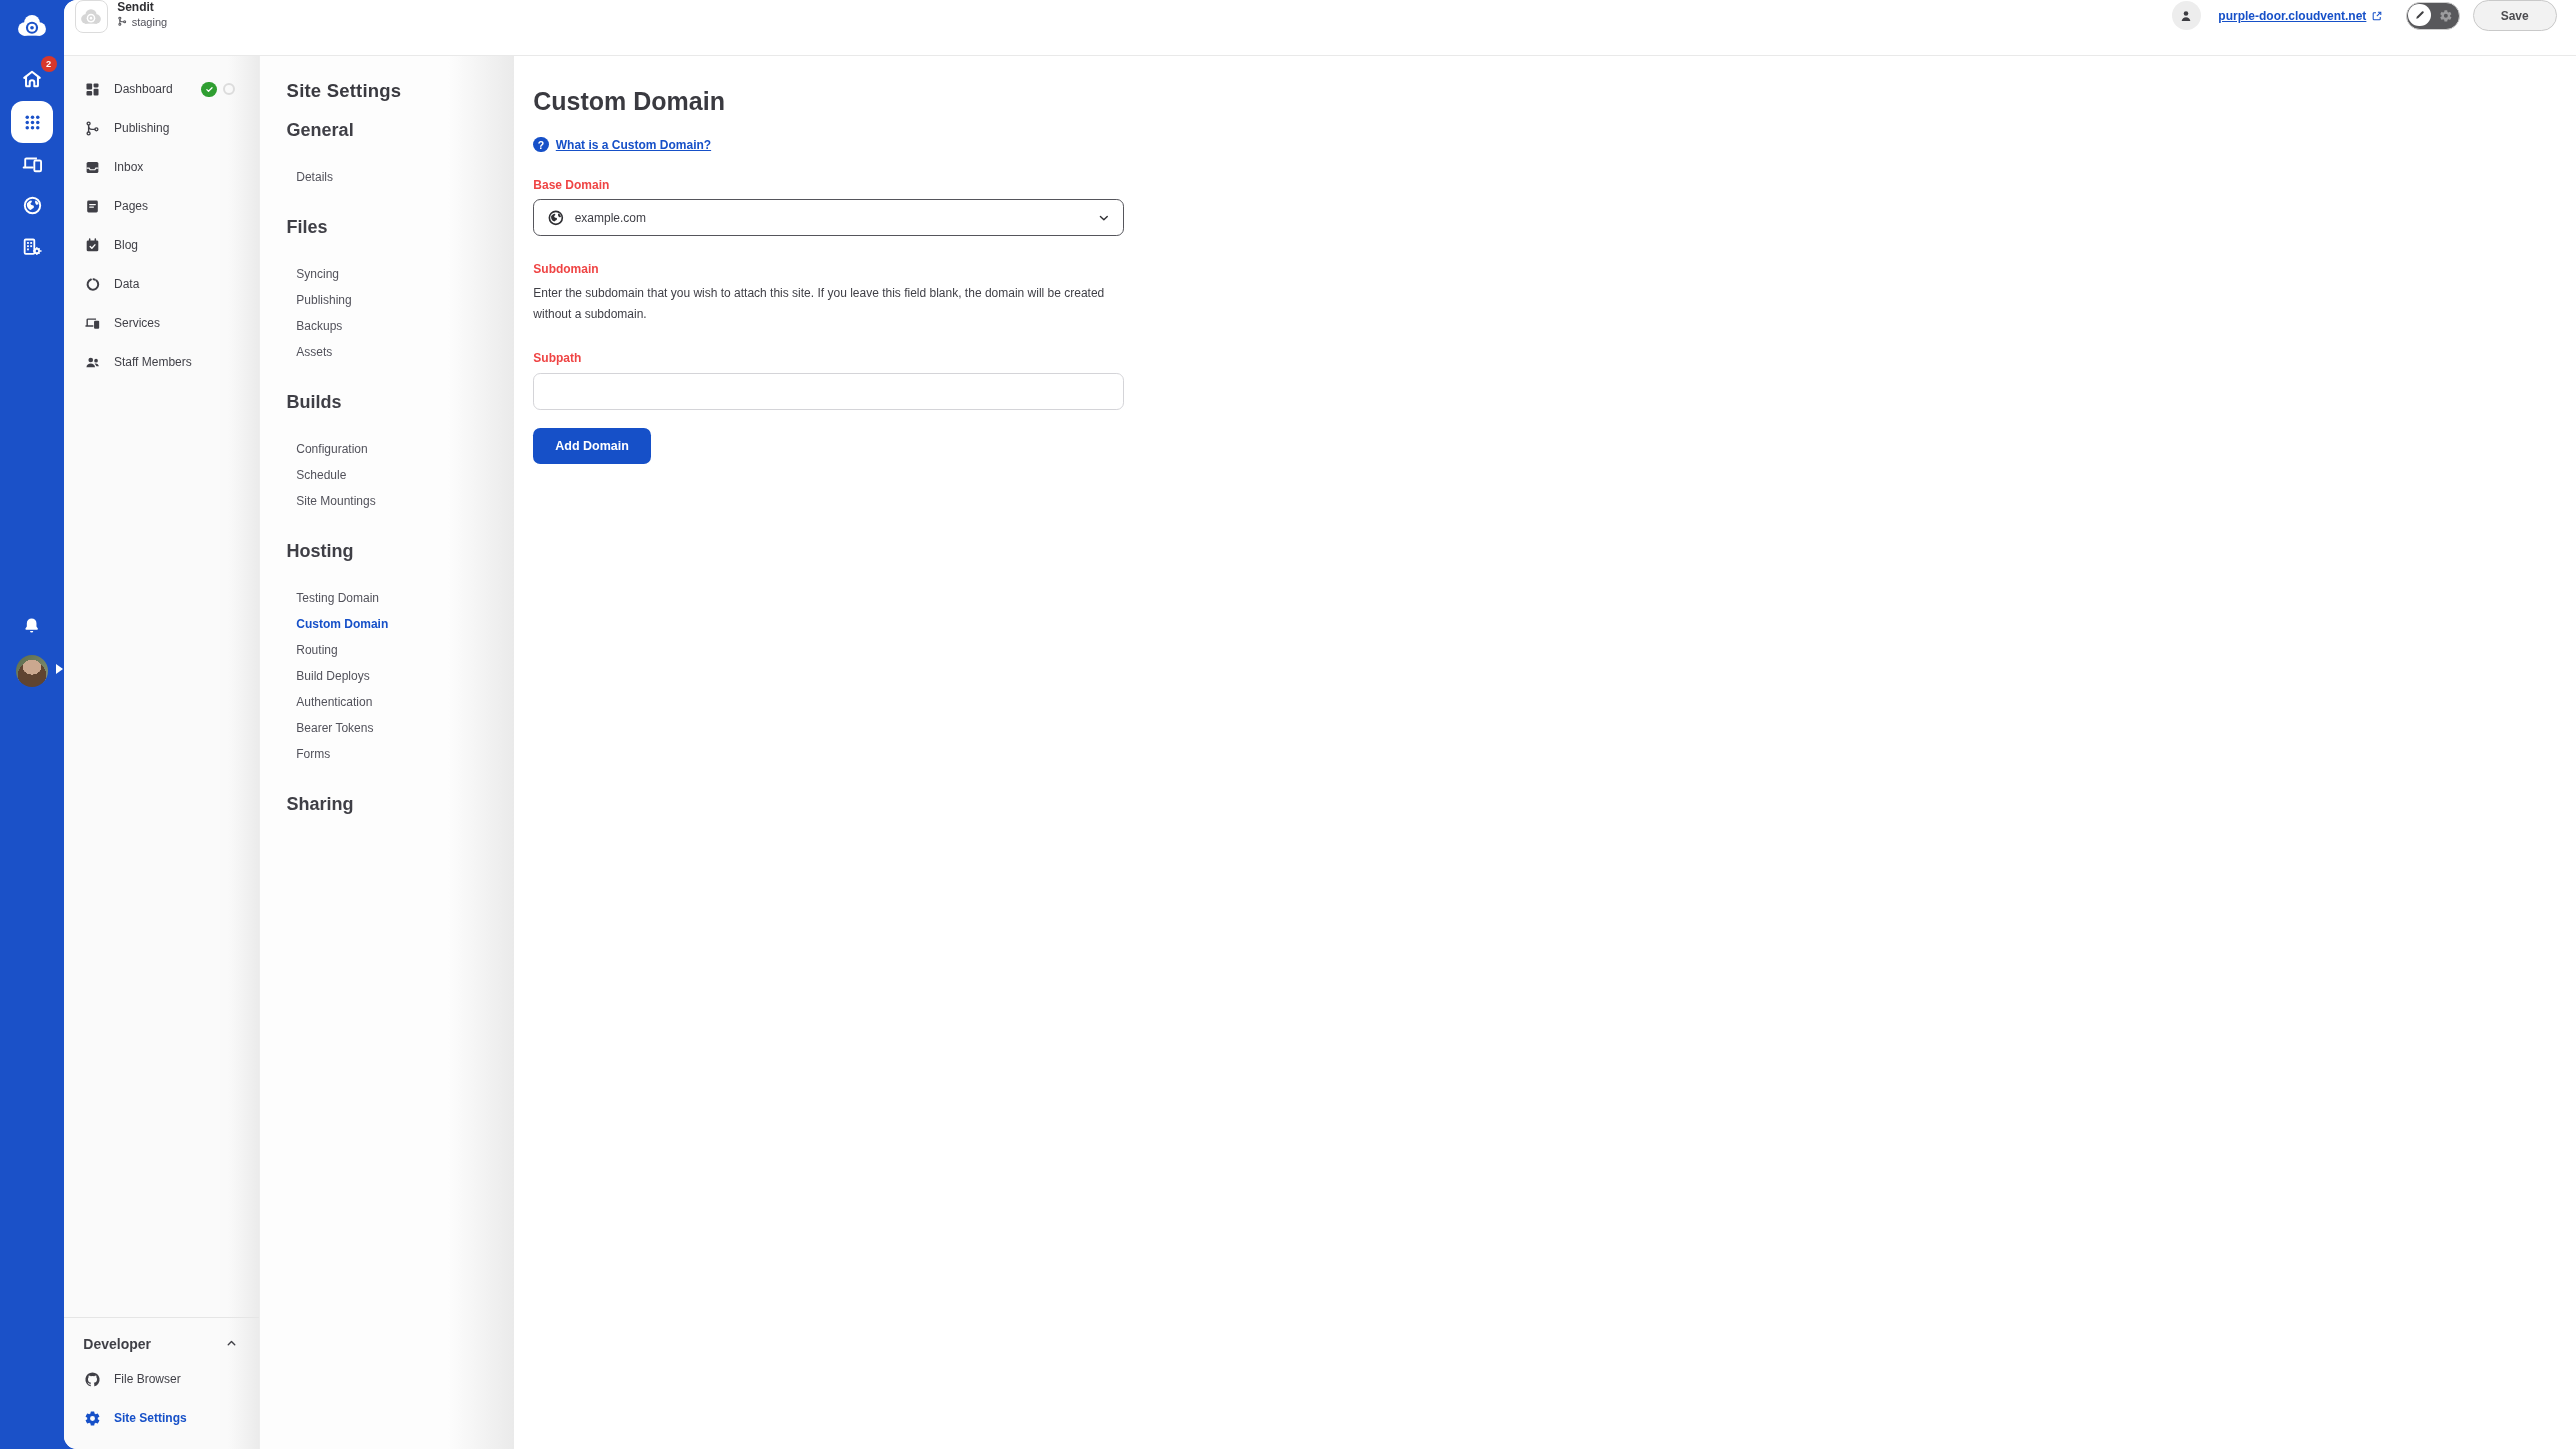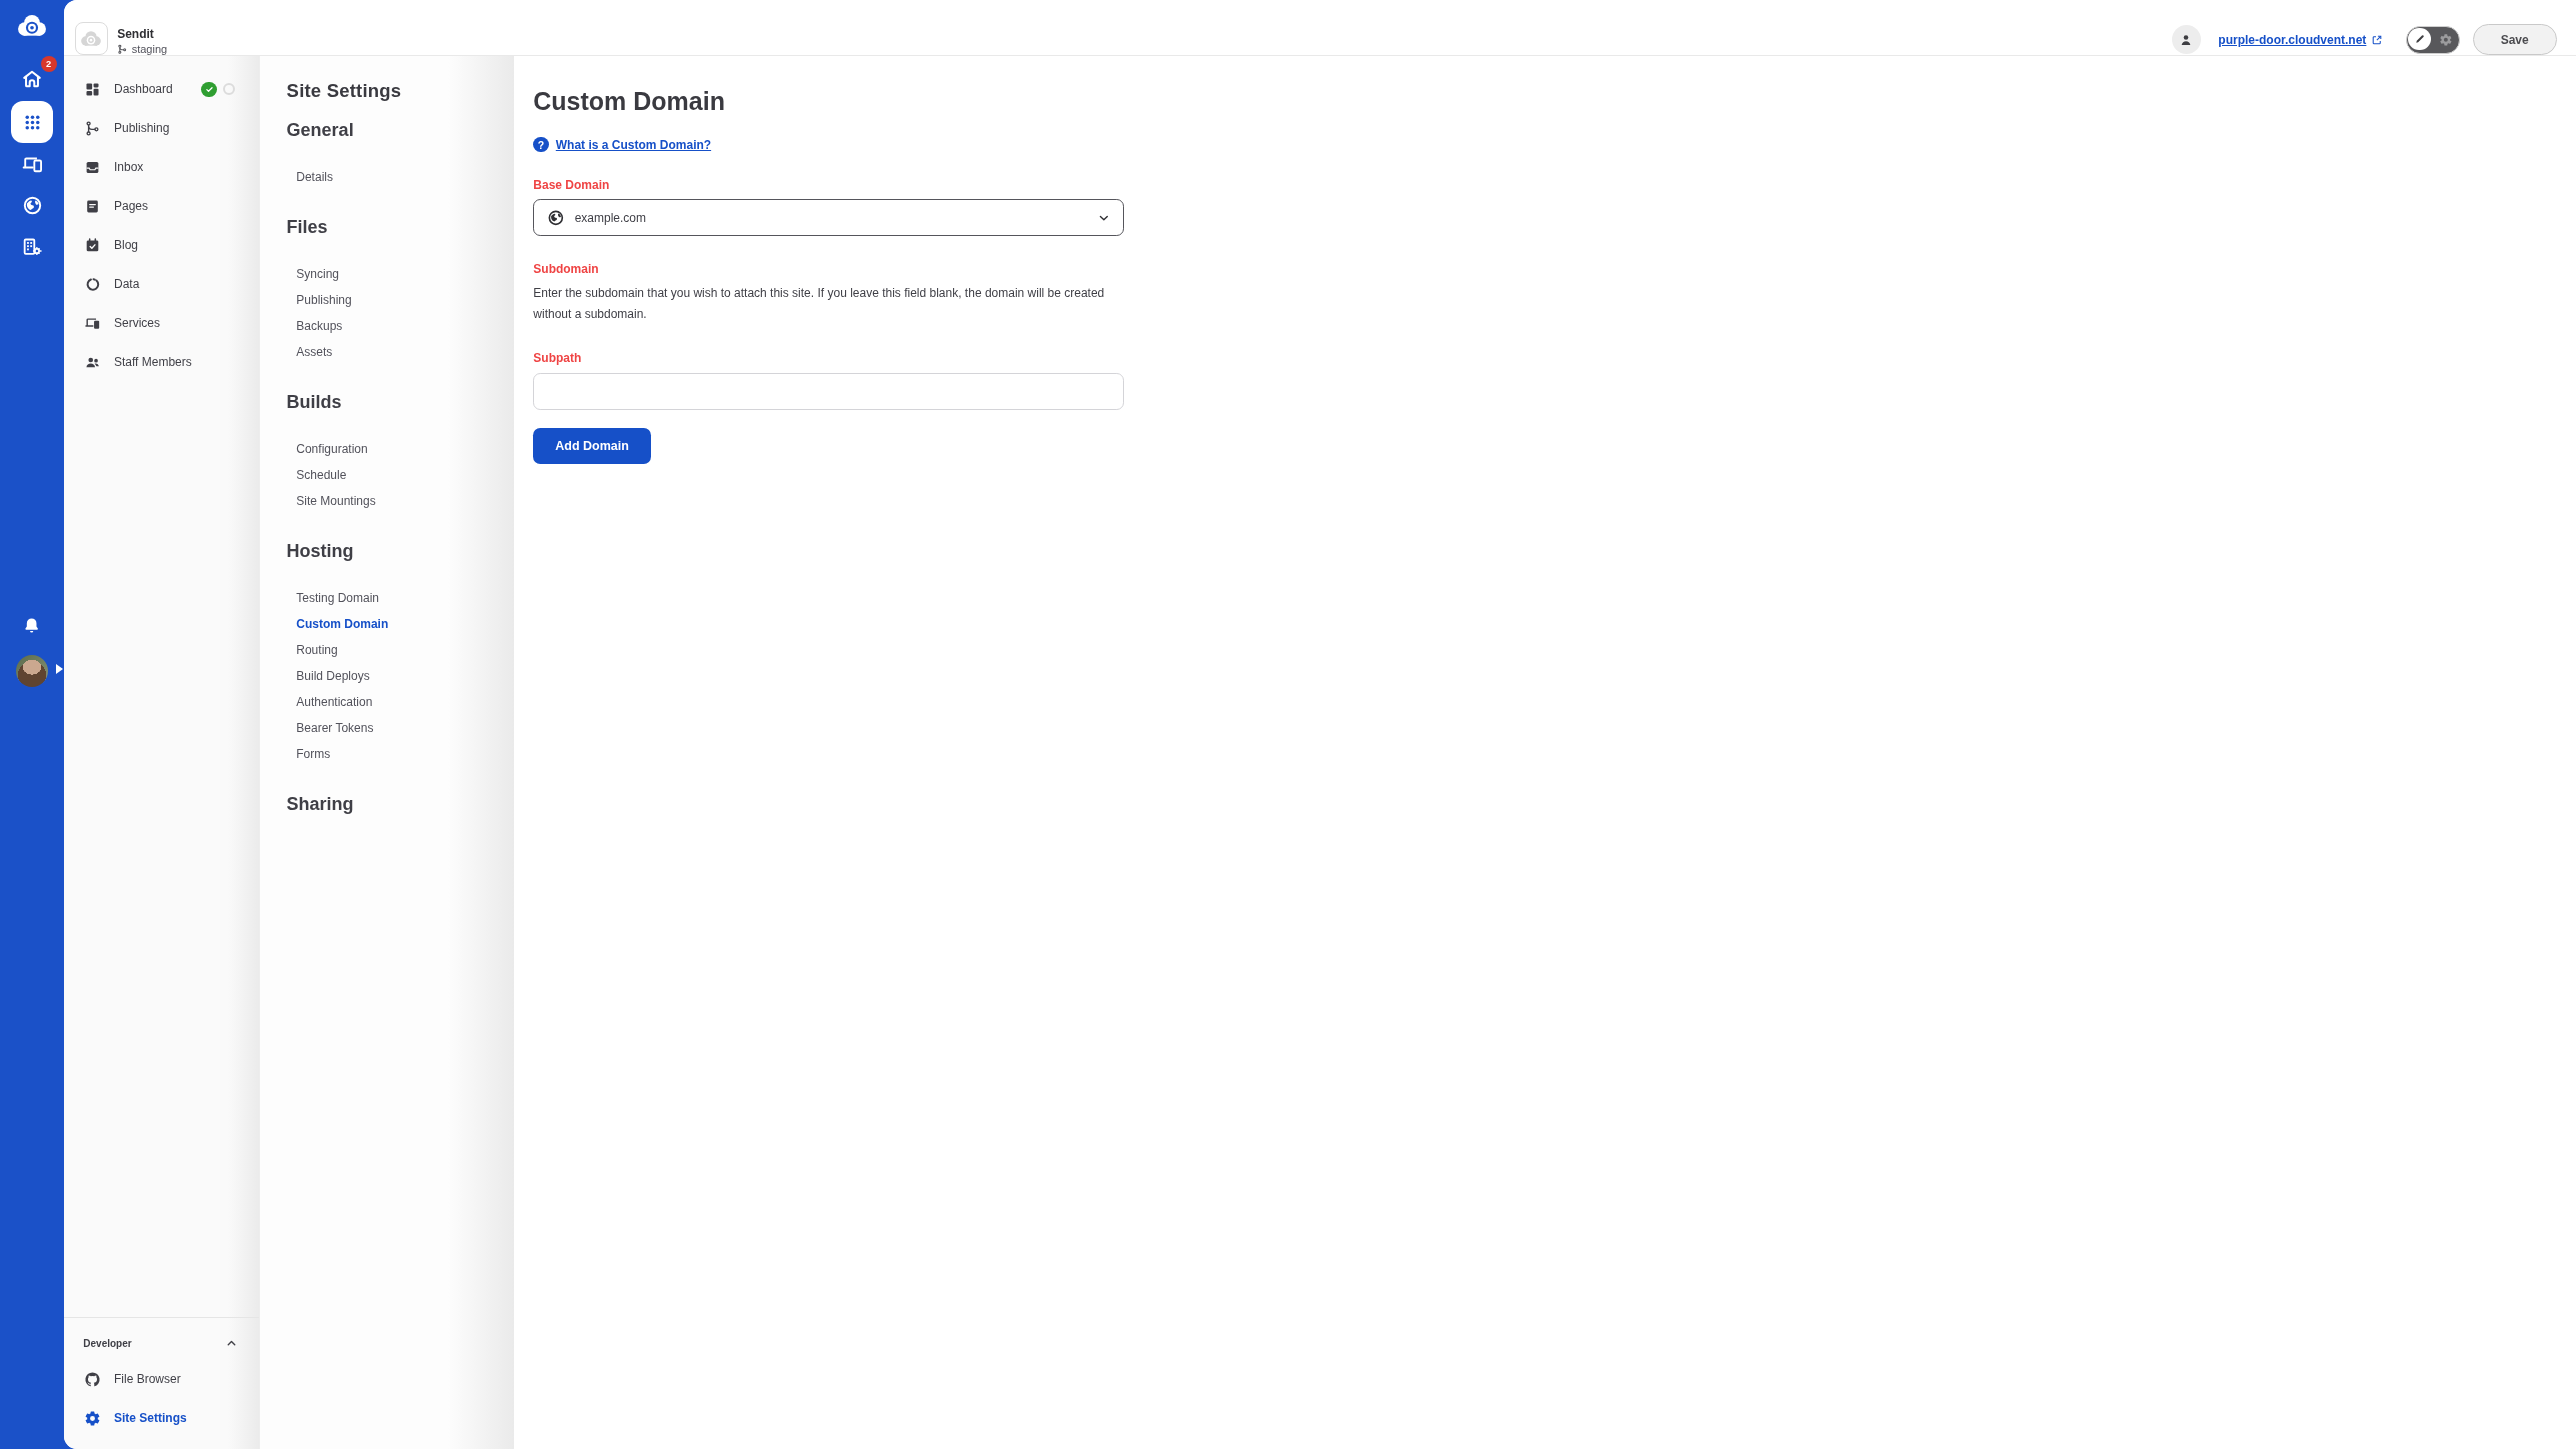--- a/index.html
+++ b/index.html
@@ -25,21 +25,21 @@
      background:
        radial-gradient(ellipse 30% 24% at 50% 38%, #cba88f 96%, rgba(0,0,0,0) 97%),
        radial-gradient(ellipse 46% 42% at 50% 62%, #5f4431 96%, rgba(0,0,0,0) 97%),
        linear-gradient(140deg,#5c6b4a,#8a967c); }
   .avatar-arrow { position:absolute; right:-13px; top:10.5px; width:0; height:0; border-left:7.2px solid #fff; border-top:5.6px solid transparent; border-bottom:5.6px solid transparent; }
 
   
   .sheet { position:absolute; left:64px; top:0; right:0; bottom:0; background:#fff; border-radius:13px 0 0 13px; overflow:hidden; display:flex; flex-direction:column; z-index:3; }
 
   
-  .hdr { flex:none; height:56px; display:flex; align-items:flex-end; padding:0 19.3px 0 10.5px; border-bottom:0.8px solid #e9e9e9; background:#fff; }
+  .hdr { flex:none; height:56px; display:flex; align-items:flex-start; padding:0 19.3px 0 10.5px; border-bottom:0.8px solid #e9e9e9; background:#fff; }
   .site-thumb { width:33px; height:33px; border:1.6px solid #dcdcdc; border-radius:8px; display:flex; align-items:center; justify-content:center; color:#d6d6d6; background:#fff; }
   .site-thumb svg { width:24px; }
   .site-meta { margin-left:9.7px; }
   .site-name { font-size:12px; font-weight:bold; color:#2f2f33; }
   .site-env { display:flex; align-items:center; gap:4px; margin-top:1.6px; font-size:11px; color:#52525b; }
   .site-env svg { width:10.5px; color:#5a5a5f; }
   .hdr-right { margin-left:auto; display:flex; align-items:center; }
   .hdr-avatar { width:29px; height:29px; border-radius:50%; background:#ededed; display:flex; align-items:center; justify-content:center; color:#3d3d42; cursor:pointer; }
   .hdr-avatar svg { width:16px; }
   .preview-link { margin-left:17.7px; display:flex; align-items:center; gap:4.8px; color:#1650c8; font-size:12px; font-weight:bold; text-decoration:underline; cursor:pointer; }
@@ -59,21 +59,21 @@
   .nav-list { padding-top:13.7px; flex:1; }
   .nav-item { height:39px; display:flex; align-items:center; padding-left:19.3px; gap:13px; font-size:12px; color:#3f3f46; cursor:pointer; }
   .nav-item .ic { width:17.7px; display:flex; justify-content:center; color:#3f3f46; }
   .nav-item .ic svg { width:17px; }
   .nav-status { margin-left:auto; margin-right:24px; display:flex; align-items:center; gap:6.4px; }
   .ok-circle { width:15.3px; height:15.3px; border-radius:50%; background:#2f9e31; display:flex; align-items:center; justify-content:center; color:#fff; }
   .ok-circle svg { width:8.9px; }
   .empty-circle { width:12px; height:12px; border-radius:50%; border:2px solid #dcdcdc; background:transparent; }
   .dev-block { border-top:0.8px solid #e5e5e5; padding:9.7px 0 11.3px; }
   .dev-head { height:32px; display:flex; align-items:center; padding:0 21px 0 19.3px; cursor:pointer; }
-  .dev-title { font-size:10px; font-weight:bold; color:#3f3f46; }
+  .dev-title { font-size:14px; font-weight:bold; color:#3f3f46; }
   .dev-chevron { margin-left:auto; color:#3f3f46; display:flex; }
   .dev-chevron svg { width:13px; }
   .nav-item.active, .nav-item.active .ic { color:#1650c8; font-weight:bold; }
   .gh-ic { color:#24292e; }
 
   
   .subnav { flex:none; width:254px; background:linear-gradient(to right, #fdfdfd 74%, #eaeaea 100%); padding:24px 0 0 26.6px; position:relative; overflow:hidden; }
   .subnav h2 { font-size:18.5px; font-weight:bold; color:#3a3a40; letter-spacing:0.2px; }
   .sec-label { margin-top:17.7px; font-size:18px; font-weight:bold; color:#3f3f46; }
   .sec-label.gap { margin-top:27px; }

